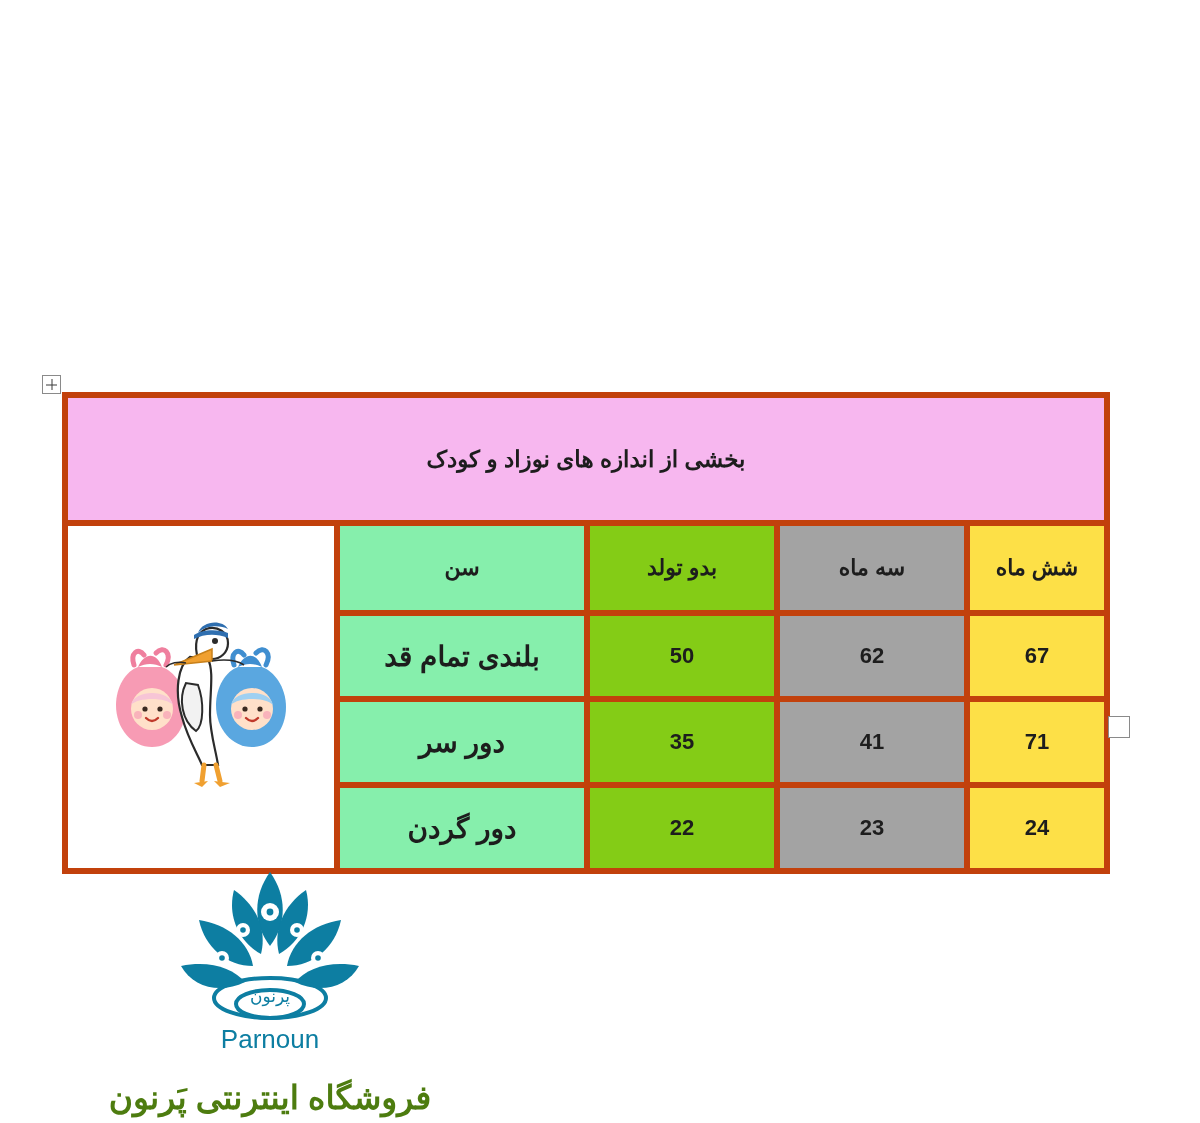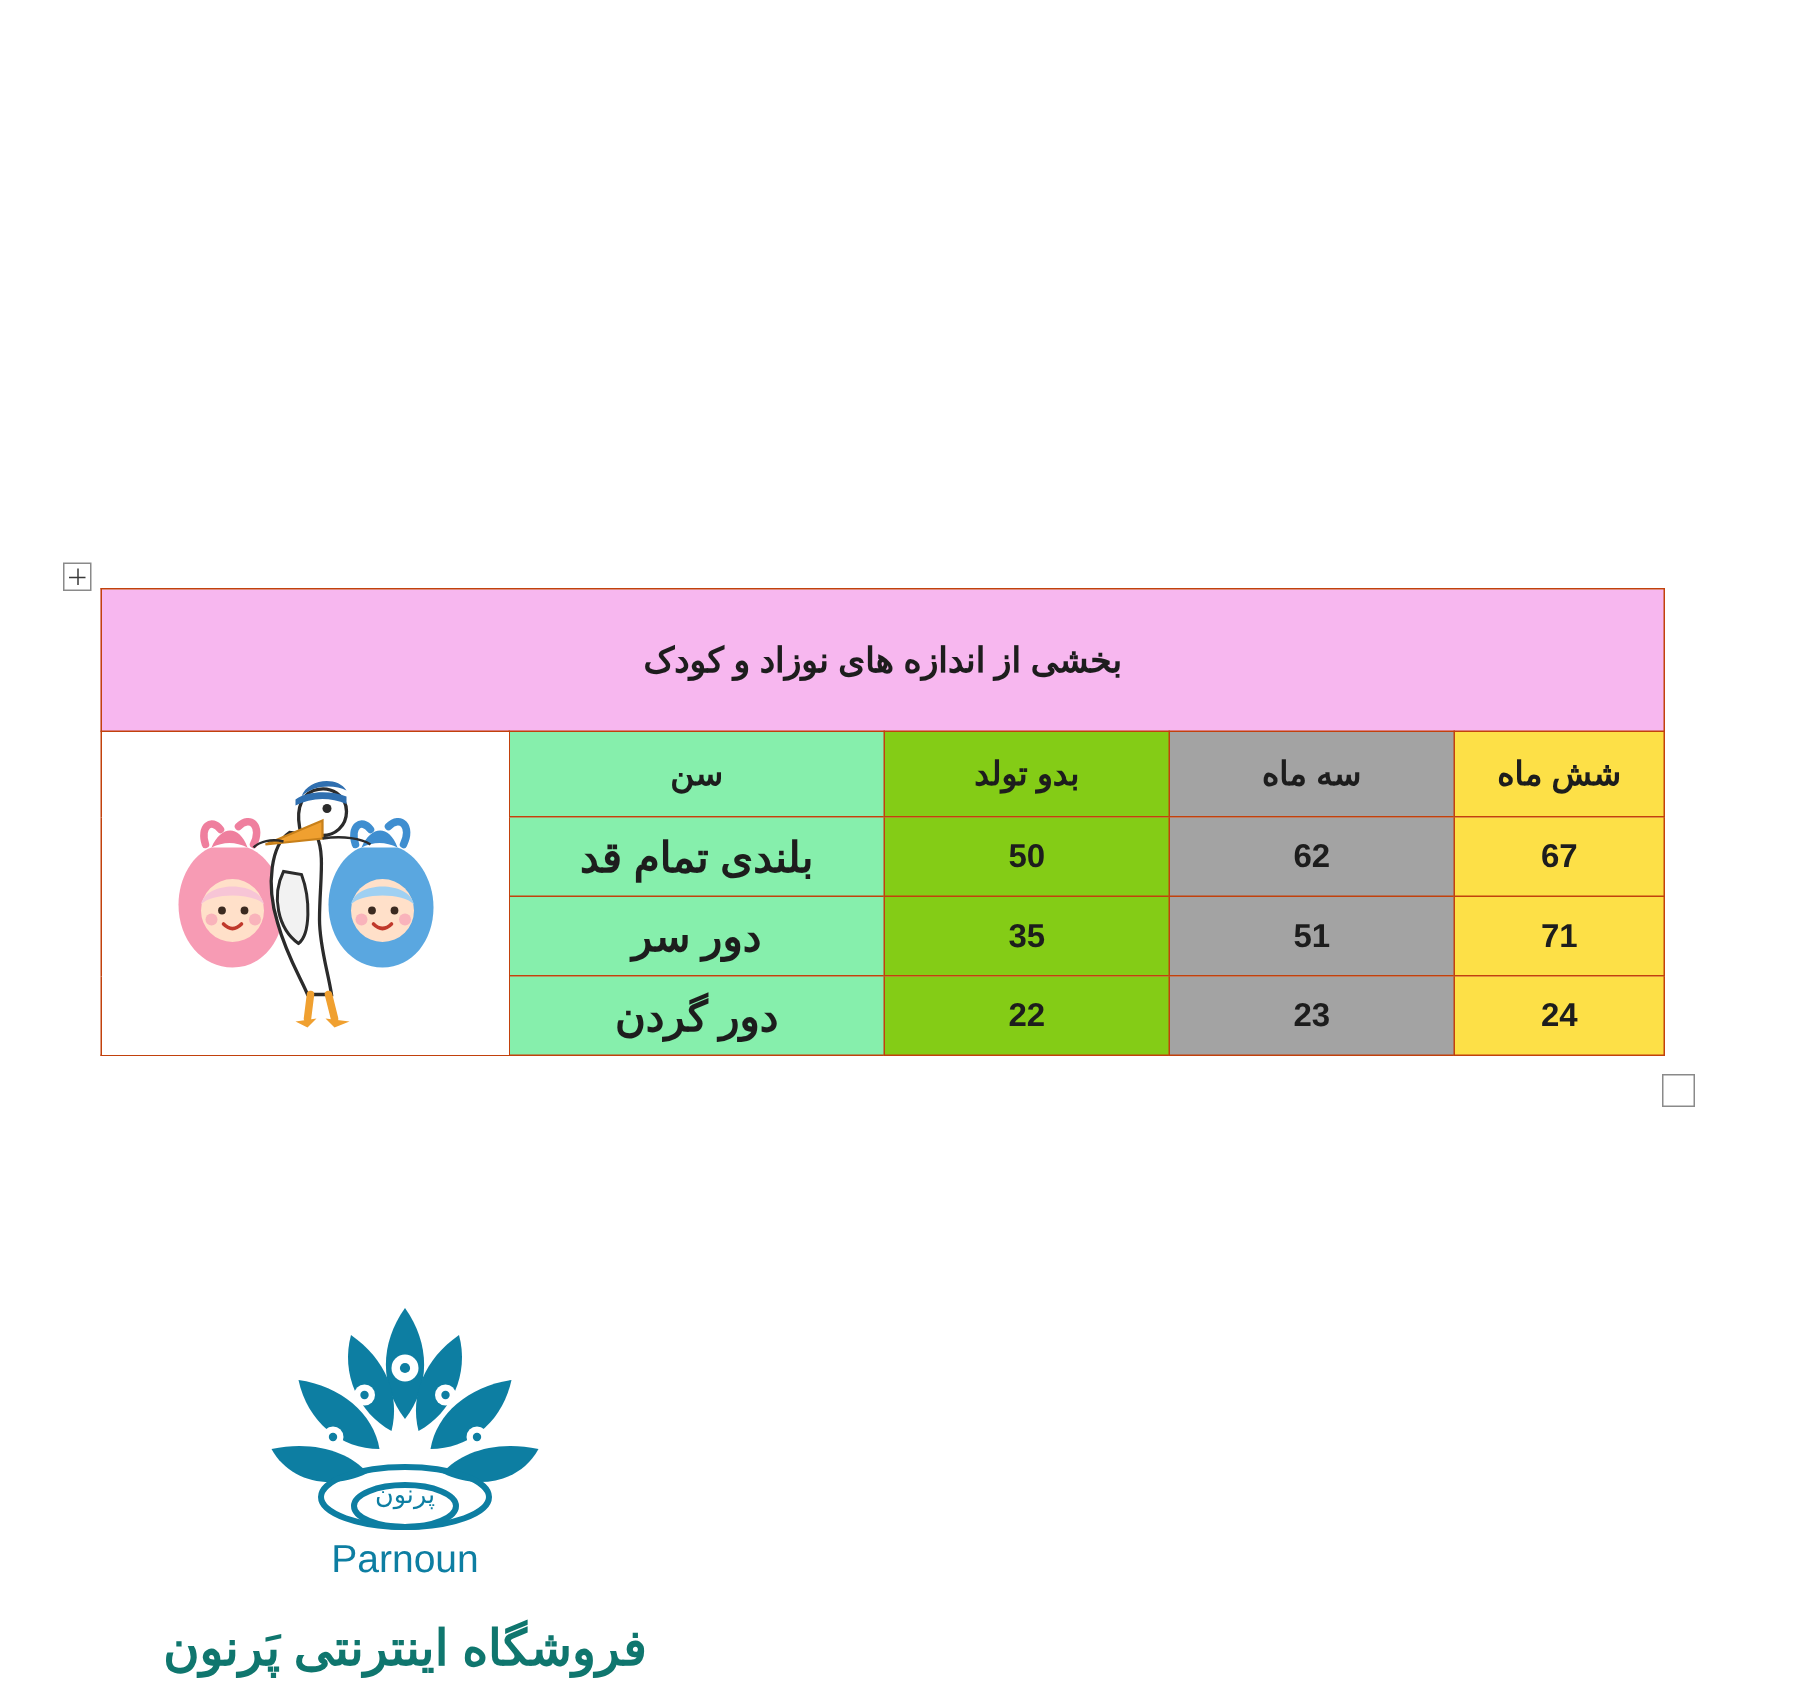--- a/index.html
+++ b/index.html
@@ -71,22 +71,22 @@
     box-sizing: border-box;
   }
 
   table.size-table {
     border-collapse: collapse;
     width: 1042px;
     table-layout: fixed;
     direction: rtl;
   }
   table.size-table td {
-    border: 1px solid #c2410c;
-    padding: 1px;
+    border: 6px solid #c2410c;
+    padding: 15px;
     text-align: center;
     vertical-align: middle;
     font-weight: bold;
     color: #1d1d1d;
   }
 
   .title-cell {
     background: #f7b7ef;
     height: 92px;
     font-size: 23px;
@@ -130,21 +130,21 @@
     top: 862px;
     width: 420px;
   }
   #brand .logo {
     width: 230px;
     margin: 0 auto;
   }
   #brand .brand-text {
     margin-top: 12px;
     text-align: center;
-    color: #0f766e;
+    color: #4d7c0f;
     font-size: 33px;
     font-weight: bold;
     direction: rtl;
     letter-spacing: 0.5px;
   }
 </style>
 </head>
 <body>
 
 <div id="table-move-handle">
@@ -225,21 +225,21 @@
 
       <tr class="data-row">
         <td class="row c-pink num">67</td>
         <td class="row c-blue num">62</td>
         <td class="row c-orange num">50</td>
         <td class="row c-green">بلندی تمام قد</td>
       </tr>
 
       <tr class="data-row">
         <td class="row c-pink num">71</td>
-        <td class="row c-blue num">51</td>
+        <td class="row c-blue num">41</td>
         <td class="row c-orange num">35</td>
         <td class="row c-green">دور سر</td>
       </tr>
 
       <tr class="data-row">
         <td class="row c-pink num">24</td>
         <td class="row c-blue num">23</td>
         <td class="row c-orange num">22</td>
         <td class="row c-green">دور گردن</td>
       </tr>

